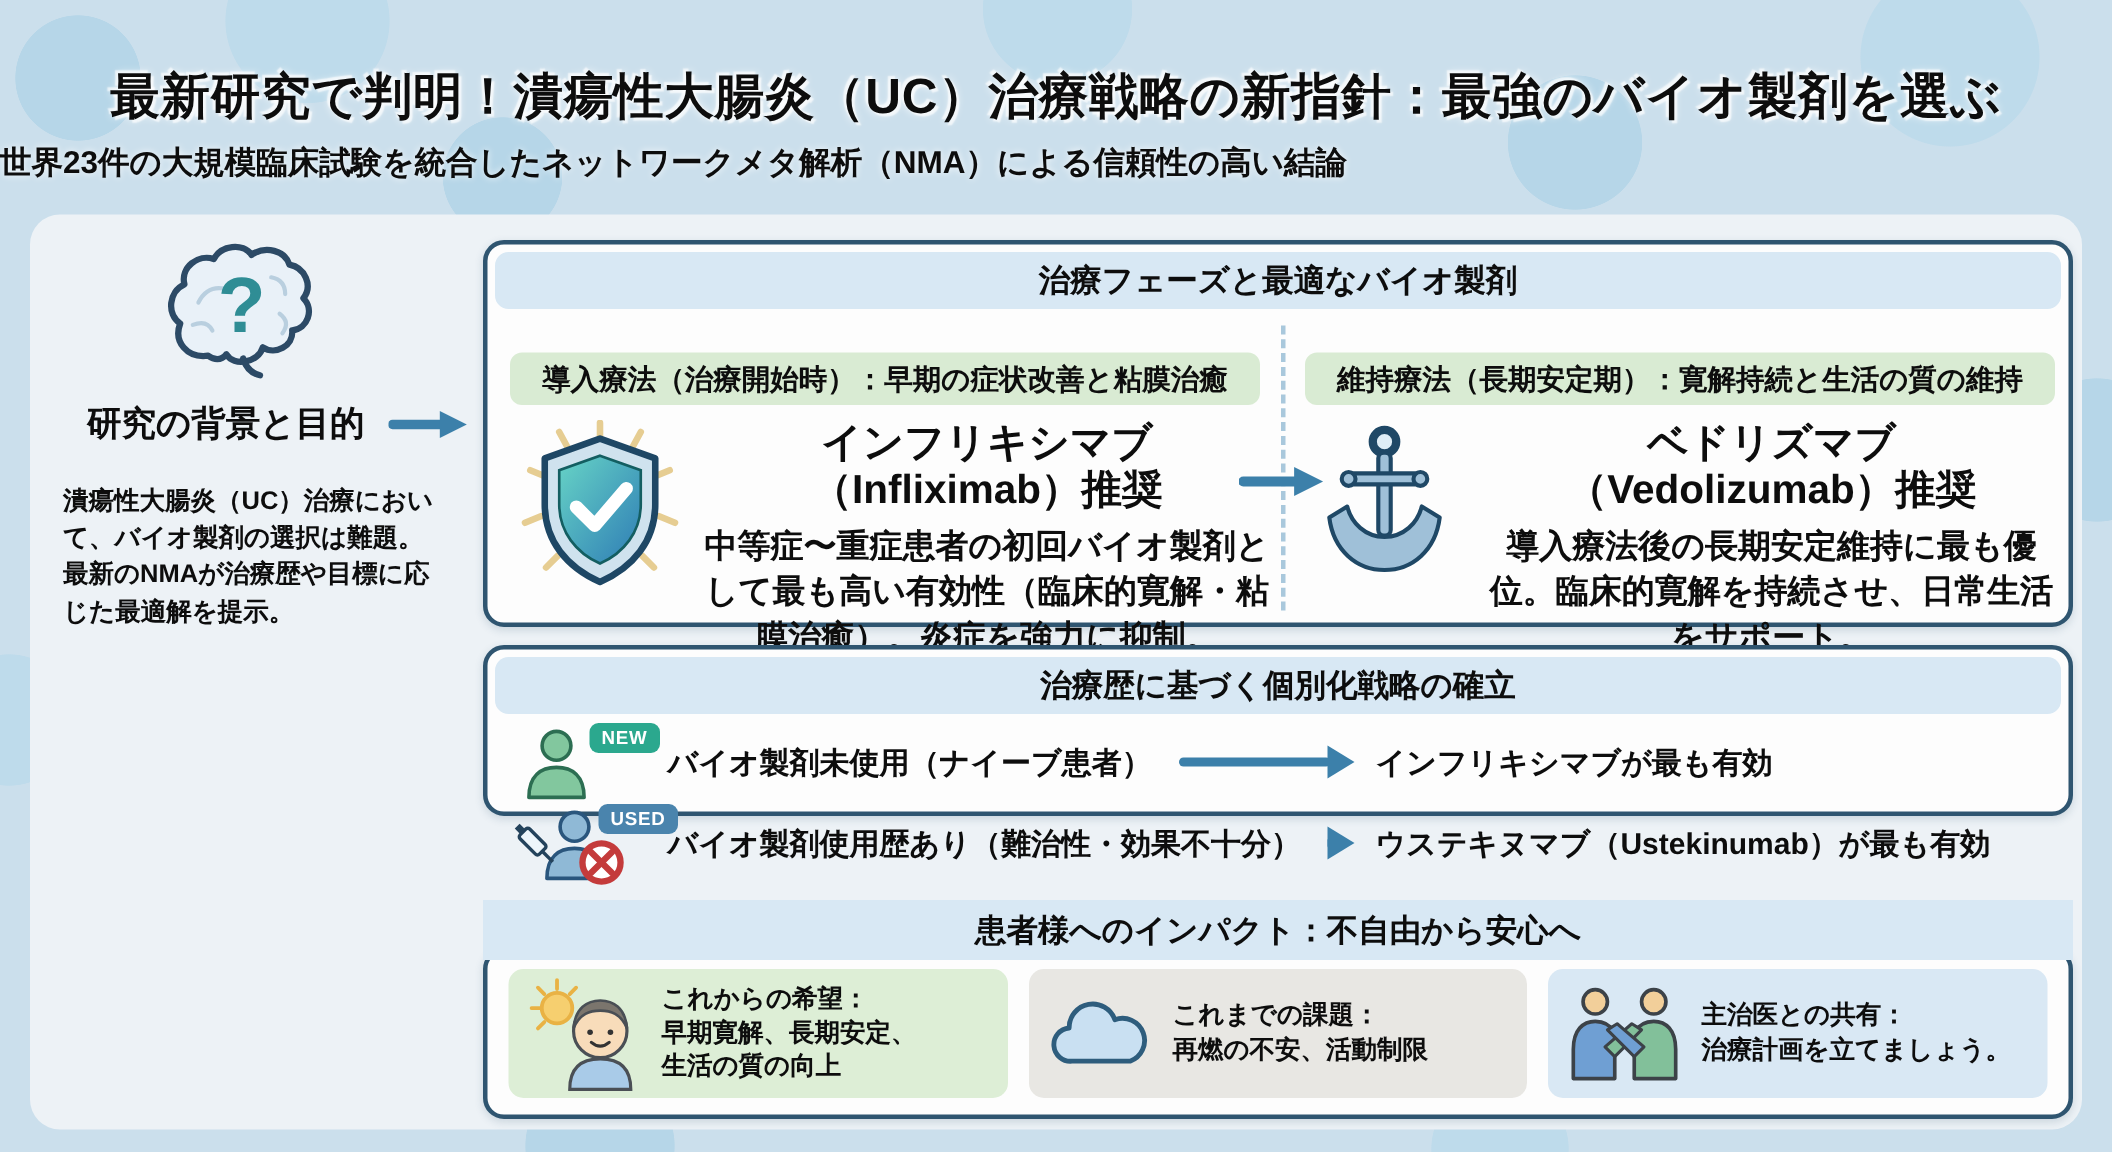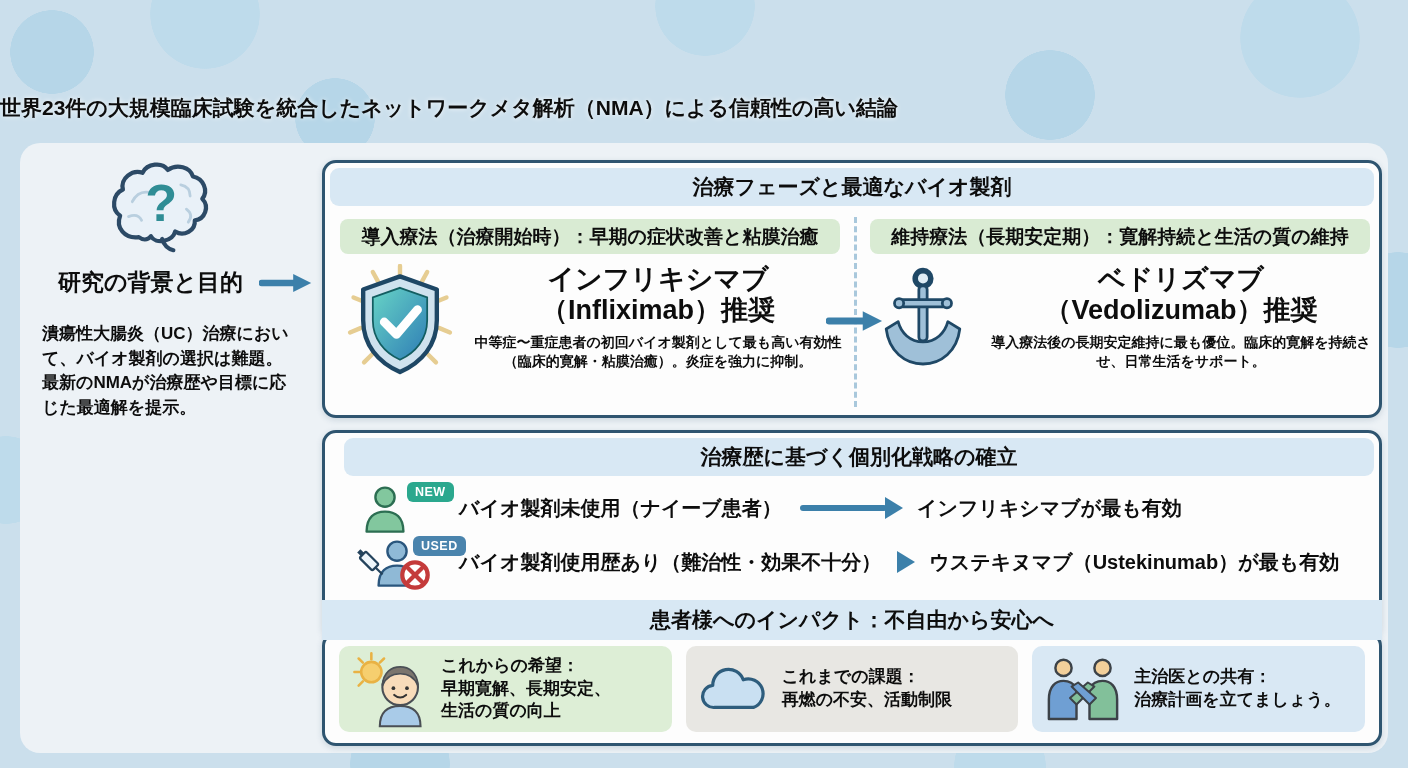--- a/index.html
+++ b/index.html
@@ -45,35 +45,35 @@
   .panel {
     position:absolute; left:302px; width:1060px; background:#fdfdfd;
     border:3px solid #2f5570; border-radius:14px; box-shadow:0 2px 6px rgba(47,85,112,.18);
   }
   .panel-head {
     margin:5px; height:38px; background:#d8e8f4; border-radius:9px;
     display:flex; align-items:center; justify-content:center; font-size:21px;
   }
   
   .panel-phase { top:17px; height:258px; }
-  .col { position:absolute; top:48px; width:530px; height:200px; }
+  .col { position:absolute; top:64px; width:530px; height:200px; }
   .col.left { left:0; } .col.right { left:530px; }
   .tag {
     margin:8px 15px 0; height:35px; background:#d9ebd3; border-radius:8px;
     display:flex; align-items:center; justify-content:center; font-size:19px;
   }
   .col-body { display:flex; gap:10px; padding:10px 8px 0 16px; align-items:flex-start;text-align:center; }
   .drug-icon { flex:0 0 118px; display:flex; justify-content:center; }
   .drug-name { font-size:27px; line-height:1.16; }
   .drug-suffix { font-size:27px; line-height:1.16; }
-  .drug-desc { margin-top:6px; font-size:14px; line-height:1.4; }
+  .drug-desc { margin-top:6px; font-size:22px; line-height:1.4; }
   .divider { position:absolute; left:529px; top:54px; height:190px; border-left:3px dashed #a9c8dc; }
   .mid-arrow { position:absolute; left:501px; top:145px; width:58px; height:26px; }
   
-  .panel-history { top:287px; height:210px;padding-left:14px; }
+  .panel-history { top:287px; height:114px; }
   .h-row {
     display:grid; grid-template-columns:104px max-content 1fr 452px;
     align-items:center; height:54px; padding:0 10px 0 16px;
   }
   .h-row.first { margin-top:2px; }
   .h-label { font-size:20px; }
   .h-result { font-size:20px; }
   .flow-arrow { height:6px; background:#3c80aa; border-radius:3px; margin:0 30px 0 18px; position:relative; }
   .flow-arrow::after {
     content:''; position:absolute; right:-16px; top:-8px;
@@ -95,20 +95,21 @@
   .cards { display:flex; gap:14px; padding:11px 14px; height:100%; }
   .card { flex:1; border-radius:10px; display:flex; align-items:center; gap:12px; padding:6px 12px; }
   .card.gray { background:#e8e7e3; } .card.green { background:#ddeed6; } .card.blue { background:#d9e8f4; }
   .card-text { font-size:17px; line-height:1.33; }
 </style>
 </head>
 <body>
 
 <div class="canvas">
 
+  <h1 class="page-title">最新研究で判明！潰瘍性大腸炎（UC）治療戦略の新指針：最強のバイオ製剤を選ぶ</h1>
   <div class="page-subtitle">世界23件の大規模臨床試験を統合したネットワークメタ解析（NMA）による信頼性の高い結論</div>
 
   <div class="main">
 
     <div class="brain-wrap">
       <svg viewBox="0 0 120 104" width="112" height="104">
         <path d="M33,80 C18,82 8,70 13,57 C3,50 5,34 16,29 C13,17 26,7 37,11 C42,1 58,-1 64,8 C74,1 88,5 91,15 C102,17 108,30 101,39 C109,47 104,61 93,62 C94,73 81,80 72,74 C69,85 51,88 46,79 C42,84 37,83 33,80 Z" fill="#e9f1f8" stroke="#2c4a66" stroke-width="4.5" stroke-linejoin="round"></path>
         <path d="M26,42 q6,-12 18,-10" fill="none" stroke="#b9cfdf" stroke-width="3" stroke-linecap="round"></path>
         <path d="M22,58 q10,-4 14,4" fill="none" stroke="#b9cfdf" stroke-width="3" stroke-linecap="round"></path>
         <path d="M78,24 q10,2 10,12" fill="none" stroke="#b9cfdf" stroke-width="3" stroke-linecap="round"></path>

